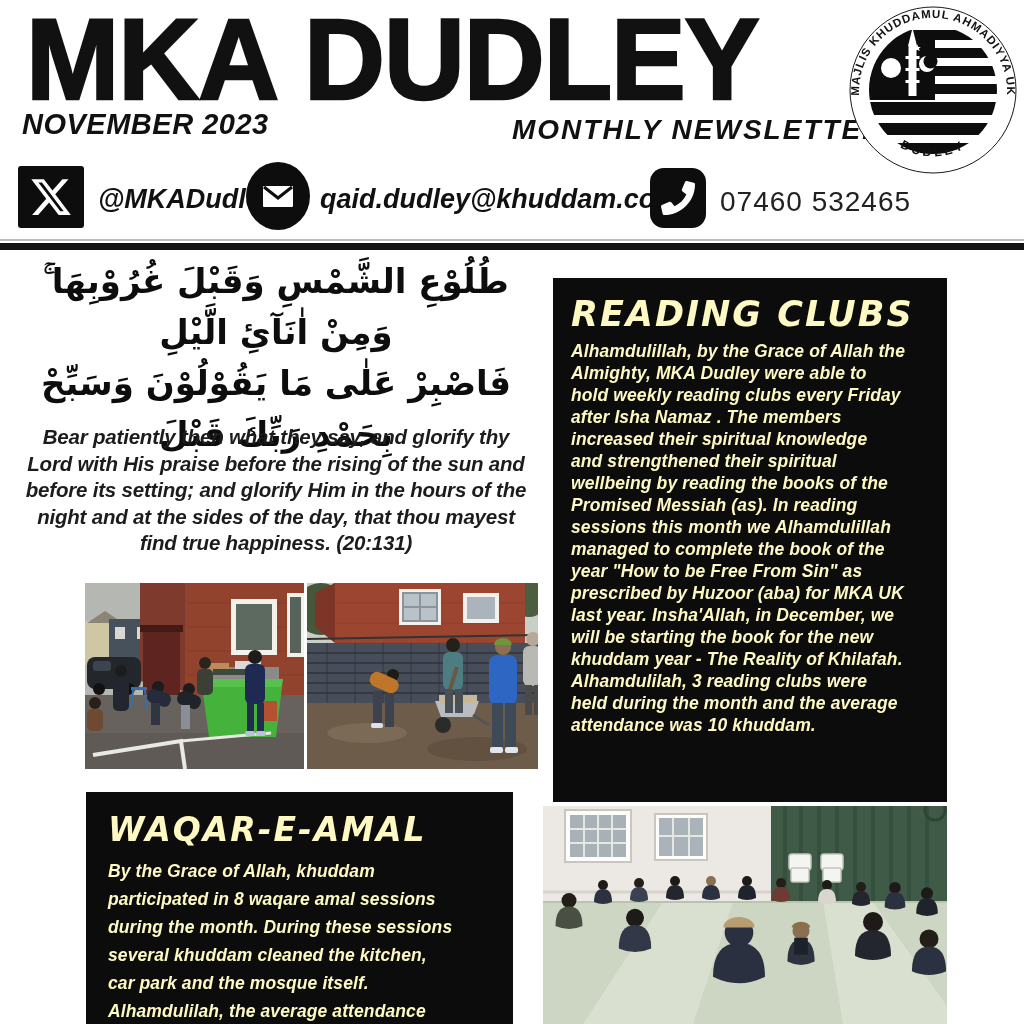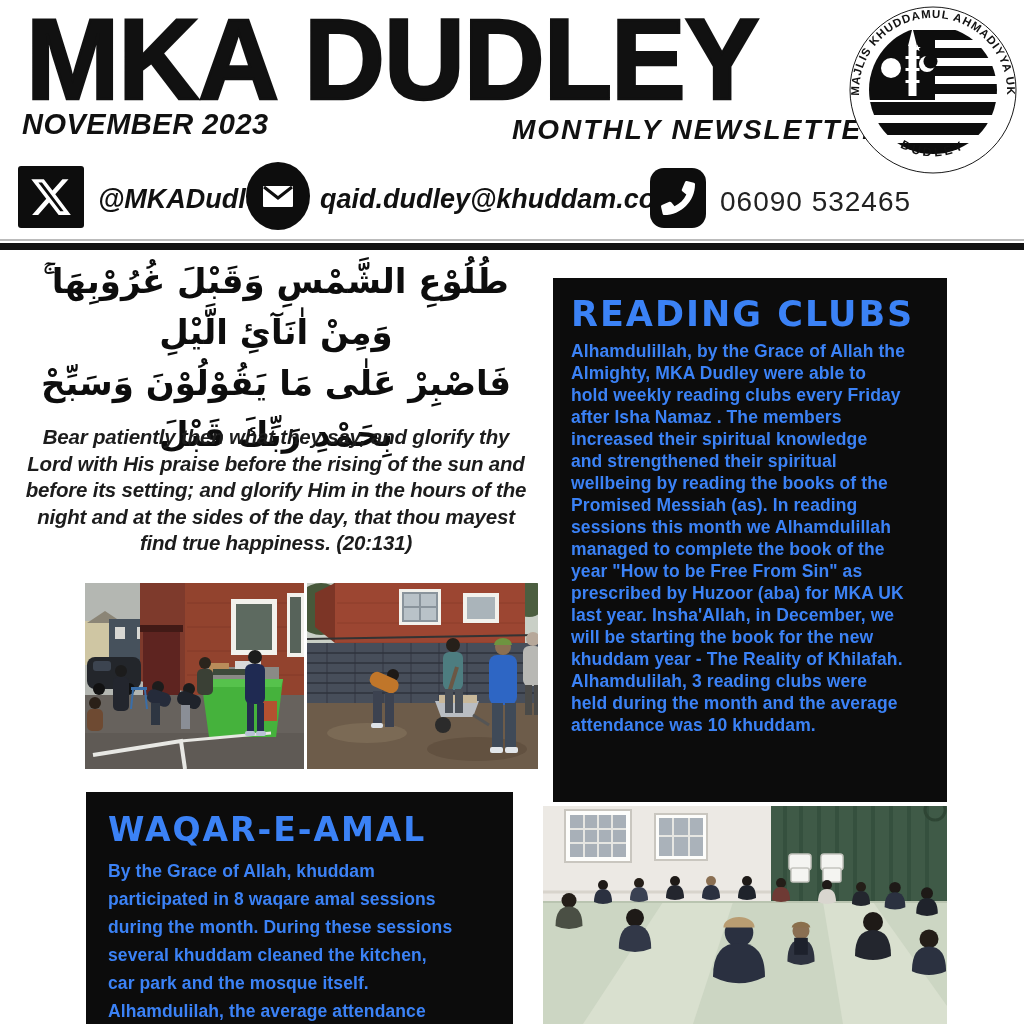--- a/index.html
+++ b/index.html
@@ -29,21 +29,21 @@
   .arabic{position:absolute;left:6px;top:256px;width:540px;text-align:center;direction:rtl;
           font-family:"DejaVu Sans",sans-serif;font-weight:bold;font-size:34px;line-height:51px;color:#0d0d0d;}
   .translation{position:absolute;left:2px;top:424px;width:548px;text-align:center;white-space:pre;
           font-size:20.5px;line-height:26.5px;font-style:italic;font-weight:600;letter-spacing:-0.2px;color:#1c1c1c;}
   .photo{position:absolute;overflow:hidden;background:#9a9a96;}
   .photo svg{display:block;}
   .ph1{left:85px;top:583px;width:219px;height:186px;}
   .ph2{left:307px;top:583px;width:231px;height:186px;}
   .ph3{left:543px;top:806px;width:404px;height:218px;}
   
-  .box{position:absolute;background:#0c0c0c;color:#3b82f6;overflow:hidden;}
+  .box{position:absolute;background:#0c0c0c;color:#fef9c3;overflow:hidden;font-style:italic;}
   .waqar{left:86px;top:792px;width:427px;height:248px;padding:0;}
   .reading{left:553px;top:278px;width:394px;height:524px;}
   .box-title{font-family:"DejaVu Sans",sans-serif;font-weight:bold;letter-spacing:2px;white-space:nowrap;}
   .reading .box-title{margin:16px 0 6px 18px;font-size:35px;}
   .waqar .box-title{margin:18px 0 6px 22px;font-size:33px;}
   .box-body{font-weight:bold;font-size:17.5px;letter-spacing:.1px;white-space:pre;line-height:22px;}
   .reading .box-body{margin:6px 16px 0 18px;}
   .waqar .box-body{margin:8px 18px 0 22px;line-height:28px;}
 </style>
 </head>
@@ -113,21 +113,21 @@
         <polyline points="4,6 18,17 32,6" fill="none" stroke="#0d0d0d" stroke-width="3"></polyline>
       </svg>
     </div>
     <div class="c-text email">qaid.dudley@khuddam.co.uk</div>
 
     <div class="c-icon phone-box">
       <svg width="34" height="34" viewBox="0 0 512 512" fill="#ffffff">
         <path d="M493.4 24.6l-104-24c-11.3-2.6-22.9 3.3-27.5 13.9l-48 112c-4.2 9.8-1.4 21.3 6.9 28l60.6 49.6c-36 76.7-98.9 140.5-177.2 177.2l-49.6-60.6c-6.8-8.3-18.2-11.1-28-6.9l-112 48C3.9 366.5-2 378.1.6 389.4l24 104C27.1 504.2 36.7 512 48 512c256.1 0 464-207.5 464-464 0-11.2-7.7-20.9-18.6-23.4z"></path>
       </svg>
     </div>
-    <div class="c-text phone-num">06090 532465</div>
+    <div class="c-text phone-num">07460 532465</div>
   </div>
 
   <div class="rule"></div>
 
   <div class="arabic">
     <div>طُلُوْعِ الشَّمْسِ وَقَبْلَ غُرُوْبِهَا ۚ وَمِنْ اٰنَآئِ الَّيْلِ</div>
     <div>فَاصْبِرْ عَلٰى مَا يَقُوْلُوْنَ وَسَبِّحْ بِحَمْدِ رَبِّكَ قَبْلَ</div>
   </div>
   <div class="translation">Bear patiently then what they say, and glorify thy
 Lord with His praise before the rising of the sun and

